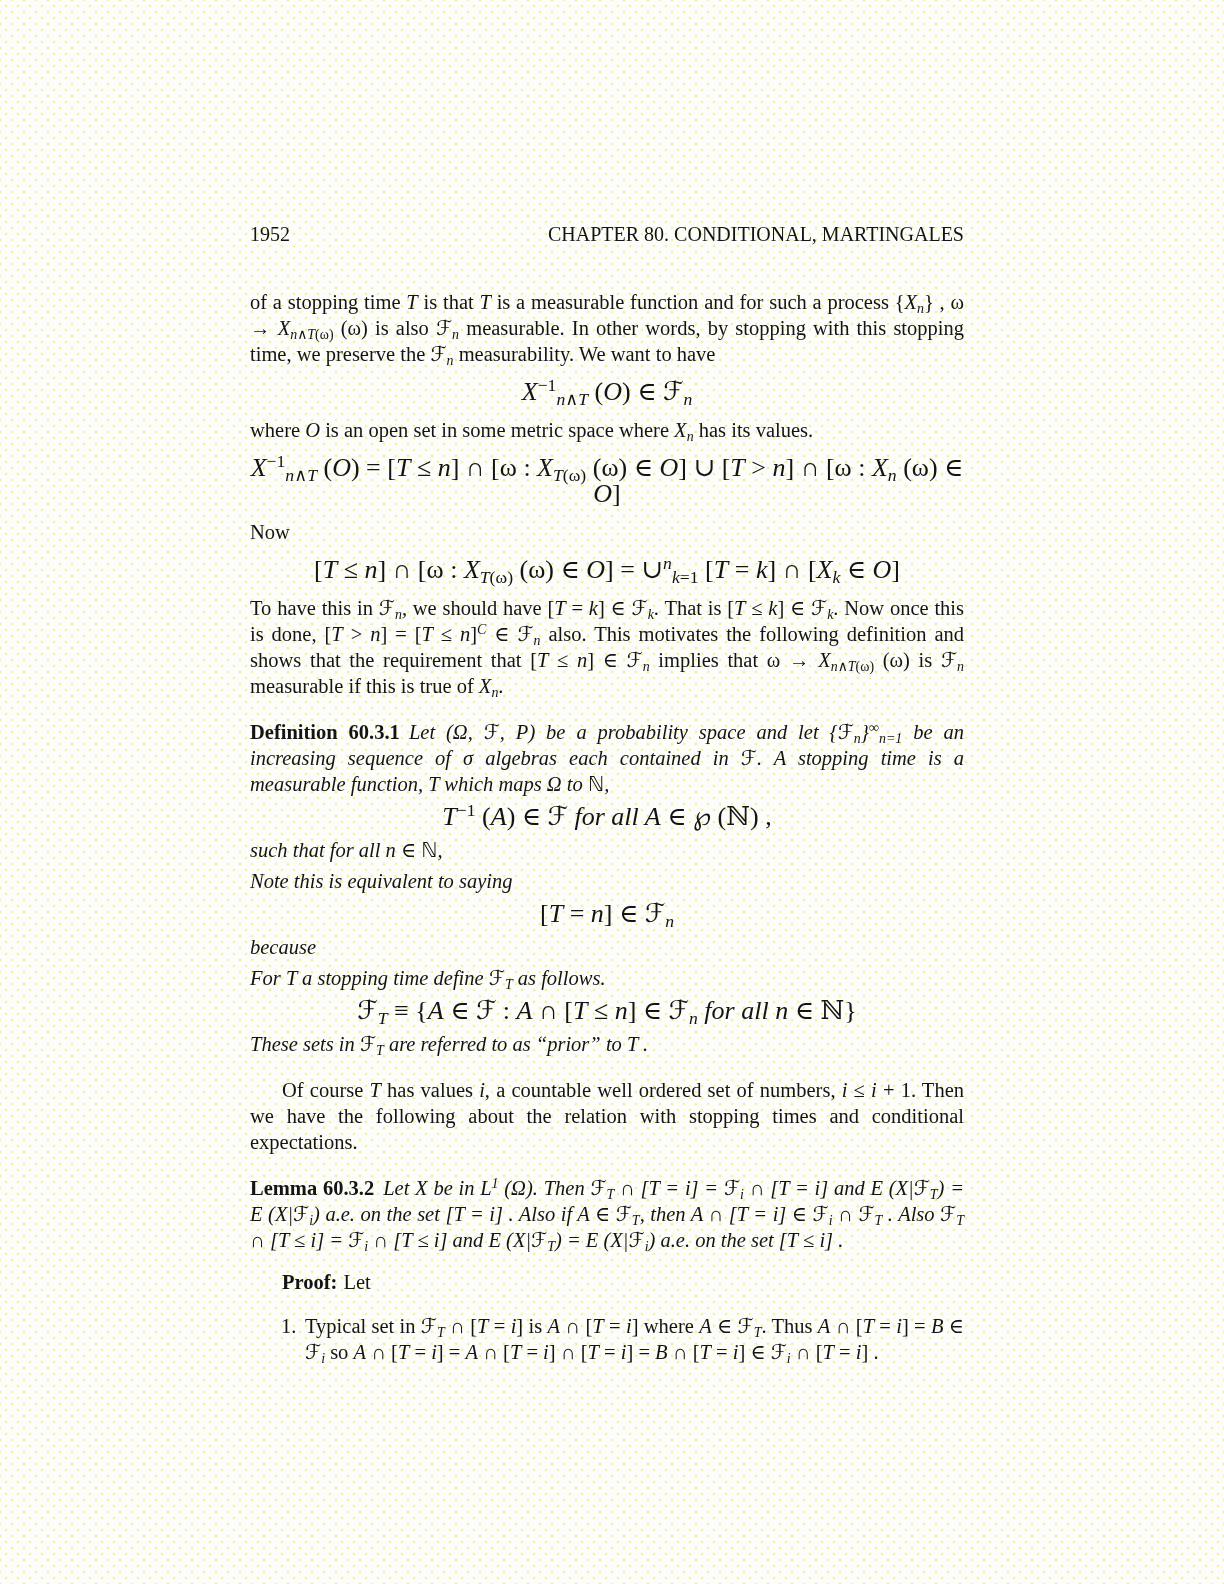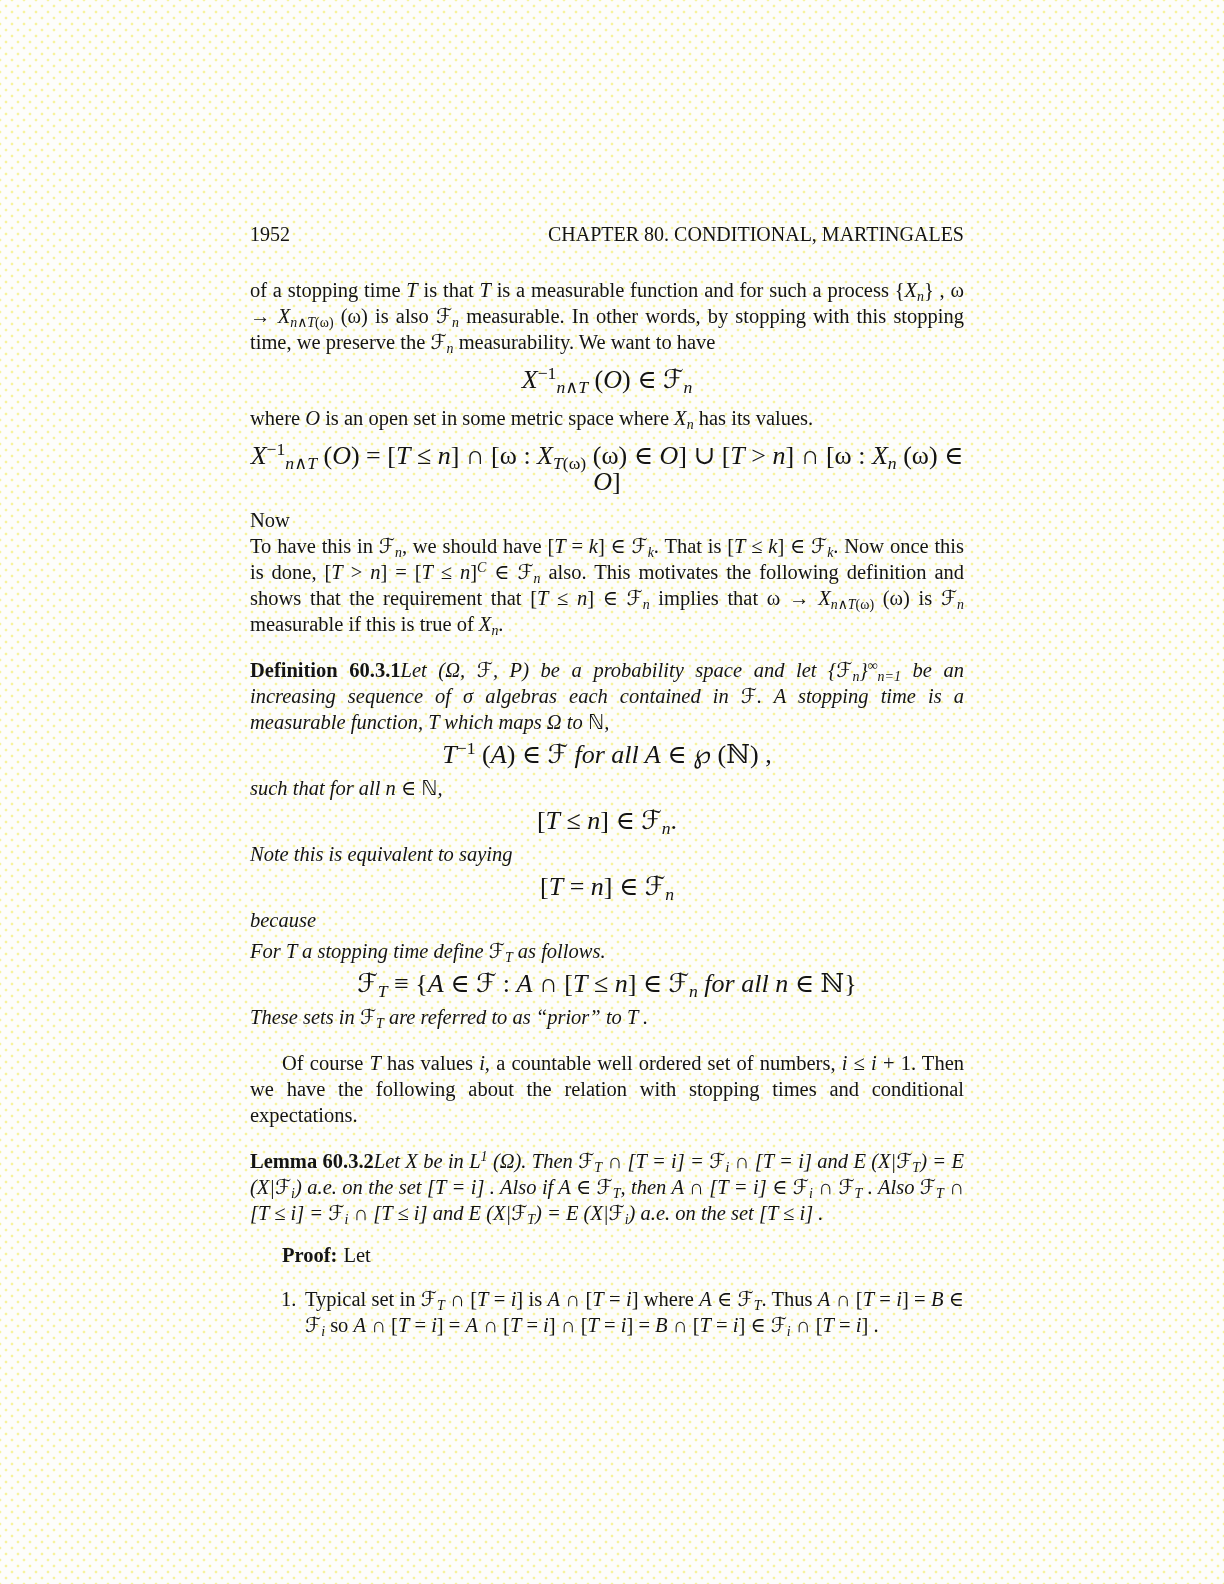--- a/index.html
+++ b/index.html
@@ -16,29 +16,29 @@
   }
   .column {
     width: 714px;
     margin-left: 250px;
     padding-top: 221px;
     font-size: 20.5px;
     line-height: 26px;
   }
   .header {
     display: flex; justify-content: space-between;
-    margin-bottom: 30px; font-size: 20px;
+    margin-bottom: 42px; font-size: 20px;
   }
   p { margin: 0; text-align: justify; }
   .disp { text-align: center; margin: 12px 0; font-size: 26px; }
   sub, sup { font-size: 68%; line-height: 0; }
   sup { vertical-align: 0.5em; }
   sub { vertical-align: -0.28em; }
   .it { font-style: italic; }
-  .lbl { font-weight: bold; font-style: normal; }
+  .lbl { font-weight: bold; font-style: normal; margin-right: 9px; }
   .block { margin-top: 20px; }
   .block .disp { margin: 7px 0; text-align: center; }
   .block p.cont { font-style: italic; margin: 5px 0; }
   .indent { text-indent: 32px; font-family: Liberation Serif, serif; }
   .proof { margin-top: 16px; text-indent: 32px; }
   .proof .lbl { margin-right: 6px; }
   .enum-item { position: relative; padding-left: 55px; margin-top: 18px; }
   .enum-item .num { position: absolute; left: 31px; top: 0; }
 </style>
 </head>
@@ -54,28 +54,28 @@
   <p>of a stopping time <i>T</i> is that <i>T</i> is a measurable function and for such a process {<i>X</i><sub><i>n</i></sub>} , ω → <i>X</i><sub><i>n</i>∧<i>T</i>(ω)</sub> (ω) is also ℱ<sub><i>n</i></sub> measurable.  In other words, by stopping with this stopping time, we preserve the ℱ<sub><i>n</i></sub> measurability.  We want to have</p>
 
   <div class="disp"><i>X</i><sup>−1</sup><sub><i>n</i>∧<i>T</i></sub> (<i>O</i>) ∈ ℱ<sub><i>n</i></sub></div>
 
   <p>where <i>O</i> is an open set in some metric space where <i>X</i><sub><i>n</i></sub> has its values.</p>
 
   <div class="disp"><i>X</i><sup>−1</sup><sub><i>n</i>∧<i>T</i></sub> (<i>O</i>) = [<i>T</i> ≤ <i>n</i>] ∩ [ω : <i>X</i><sub><i>T</i>(ω)</sub> (ω) ∈ <i>O</i>] ∪ [<i>T</i> &gt; <i>n</i>] ∩ [ω : <i>X</i><sub><i>n</i></sub> (ω) ∈ <i>O</i>]</div>
 
   <p>Now</p>
 
+  <div class="disp">[<i>T</i> ≤ <i>n</i>] ∩ [ω : <i>X</i><sub><i>T</i>(ω)</sub> (ω) ∈ <i>O</i>] = ∪<sup><i>n</i></sup><sub><i>k</i>=1</sub> [<i>T</i> = <i>k</i>] ∩ [<i>X</i><sub><i>k</i></sub> ∈ <i>O</i>]</div>
 
   <p>To have this in ℱ<sub><i>n</i></sub>, we should have [<i>T</i> = <i>k</i>] ∈ ℱ<sub><i>k</i></sub>.  That is [<i>T</i> ≤ <i>k</i>] ∈ ℱ<sub><i>k</i></sub>.  Now once this is done, [<i>T</i> &gt; <i>n</i>] = [<i>T</i> ≤ <i>n</i>]<sup><i>C</i></sup> ∈ ℱ<sub><i>n</i></sub> also.  This motivates the following definition and shows that the requirement that [<i>T</i> ≤ <i>n</i>] ∈ ℱ<sub><i>n</i></sub> implies that ω → <i>X</i><sub><i>n</i>∧<i>T</i>(ω)</sub> (ω) is ℱ<sub><i>n</i></sub> measurable if this is true of <i>X</i><sub><i>n</i></sub>.</p>
 
   <div class="block">
     <p><span class="lbl">Definition 60.3.1</span><span class="it">Let (Ω, ℱ, P) be a probability space and let {ℱ<sub>n</sub>}<sup>∞</sup><sub>n=1</sub> be an increasing sequence of σ algebras each contained in ℱ. A stopping time is a measurable function, T which maps Ω to ℕ,</span></p>
     <div class="disp"><i>T</i><sup>−1</sup> (<i>A</i>) ∈ ℱ <i>for all A</i> ∈ ℘ (ℕ) ,</div>
     <p class="cont">such that for all n ∈ ℕ,</p>
-    <div class="disp">[<i>T</i> ≤ <i>n</i>] ∈ ℱ<sub><i>n</i></sub>.</div>
     <p class="cont">Note this is equivalent to saying</p>
     <div class="disp">[<i>T</i> = <i>n</i>] ∈ ℱ<sub><i>n</i></sub></div>
     <p class="cont">because</p>
     <p class="cont">For T a stopping time define ℱ<sub>T</sub> as follows.</p>
     <div class="disp">ℱ<sub><i>T</i></sub> ≡ {<i>A</i> ∈ ℱ : <i>A</i> ∩ [<i>T</i> ≤ <i>n</i>] ∈ ℱ<sub><i>n</i></sub> <i>for all n</i> ∈ ℕ}</div>
     <p class="cont">These sets in ℱ<sub>T</sub> are referred to as “prior” to T .</p>
   </div>
 
   <p class="indent block">Of course <i>T</i> has values <i>i</i>, a countable well ordered set of numbers, <i>i</i> ≤ <i>i</i> + 1.  Then we have the following about the relation with stopping times and conditional expectations.</p>
 

